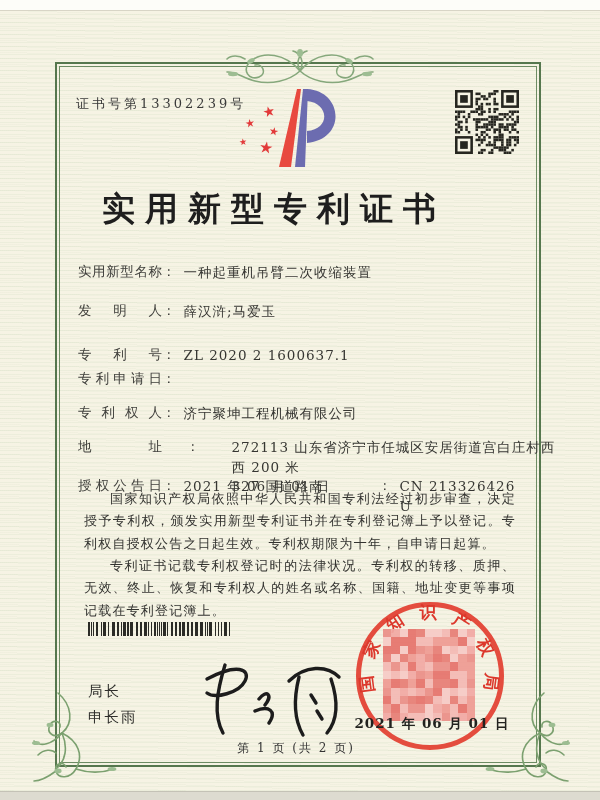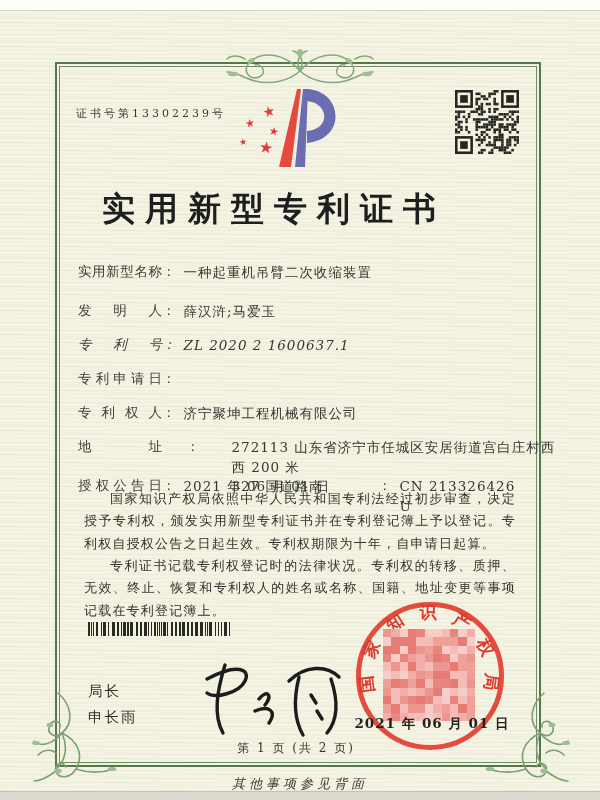--- a/index.html
+++ b/index.html
@@ -19,22 +19,22 @@
   }
   .border-outer{
     position:absolute;left:55px;top:51px;width:482px;height:701px;
     border:2px solid #56774e;
   }
   .border-inner{
     position:absolute;left:2px;top:2px;right:2px;bottom:2px;
     border:1px solid #6d8c63;
   }
   .cert-no{
-    position:absolute;left:76px;top:95px;
-    font-size:11px;color:#3a3a3a;letter-spacing:3px;
+    position:absolute;left:76px;top:84px;
+    font-size:13px;color:#3a3a3a;letter-spacing:3px;
   }
   .emblem{position:absolute;left:235px;top:72px;width:110px;height:92px;}
   .qr{position:absolute;left:455px;top:79px;width:64px;height:64px;}
   .title{
     position:absolute;left:0;top:176px;width:548px;text-align:center;
     font-size:33px;font-weight:bold;color:#1e1e1e;letter-spacing:10px;
   }
   .fields{position:absolute;left:78px;top:240px;width:444px;}
   .frow{position:absolute;left:0;display:flex;align-items:flex-start;}
   .lbl{
@@ -355,21 +355,21 @@
     <div class="frow" style="top:12px;">
       <span class="lbl">实用新型名称</span>
         <span class="colon">：</span>
       <span class="val">一种起重机吊臂二次收缩装置</span>
     </div>
     <div class="frow" style="top:51px;">
       <span class="lbl">发明人</span>
         <span class="colon">：</span>
       <span class="val">薛汉浒;马爱玉</span>
     </div>
-    <div class="frow" style="top:85px;font-style:italic;">
+    <div class="frow" style="top:95px;">
       <span class="lbl">专利号</span>
         <span class="colon">：</span>
       <span class="val">ZL 2020 2 1600637.1</span>
     </div>
     <div class="frow" style="top:119px;">
       <span class="lbl">专利申请日</span>
         <span class="colon">：</span>
     </div>
     <div class="frow" style="top:153px;">
       <span class="lbl">专利权人</span>
@@ -586,21 +586,20 @@
         <div style="background: rgb(244, 185, 180);"></div>
         <div style="background: rgb(235, 143, 136);"></div>
         <div style="background: rgb(244, 185, 180);"></div>
         <div style="background: rgb(242, 169, 164);"></div>
         <div style="background: rgb(239, 155, 147);"></div>
       </div>
   </div>
   <div class="seal-date">2021 年 06 月 01 日</div>
 
   <div class="page-label">第 1 页 (共 2 页)</div>
-  <div class="back-note">其他事项参见背面</div>
 
   <svg class="corner-orn orn-bl" viewBox="0 0 92 96">
     <g stroke="#7ba06f" fill="none" stroke-width="1.6" stroke-linecap="round">
       <path d="M30,4 C44,16 46,34 34,44 C26,50 18,44 22,36 C25,30 33,32 32,38"></path>
       <path d="M34,44 C50,52 56,66 48,80 C42,90 30,90 28,82 C26,74 36,72 38,78"></path>
       <path d="M34,44 C24,56 12,58 6,52 M34,44 C40,58 38,72 28,80"></path>
       <path d="M48,80 C60,84 74,84 86,80 M28,82 C20,88 12,92 6,92"></path>
       <path d="M10,66 C16,60 24,60 28,64"></path>
     </g>
     <g fill="#9dbd92">

